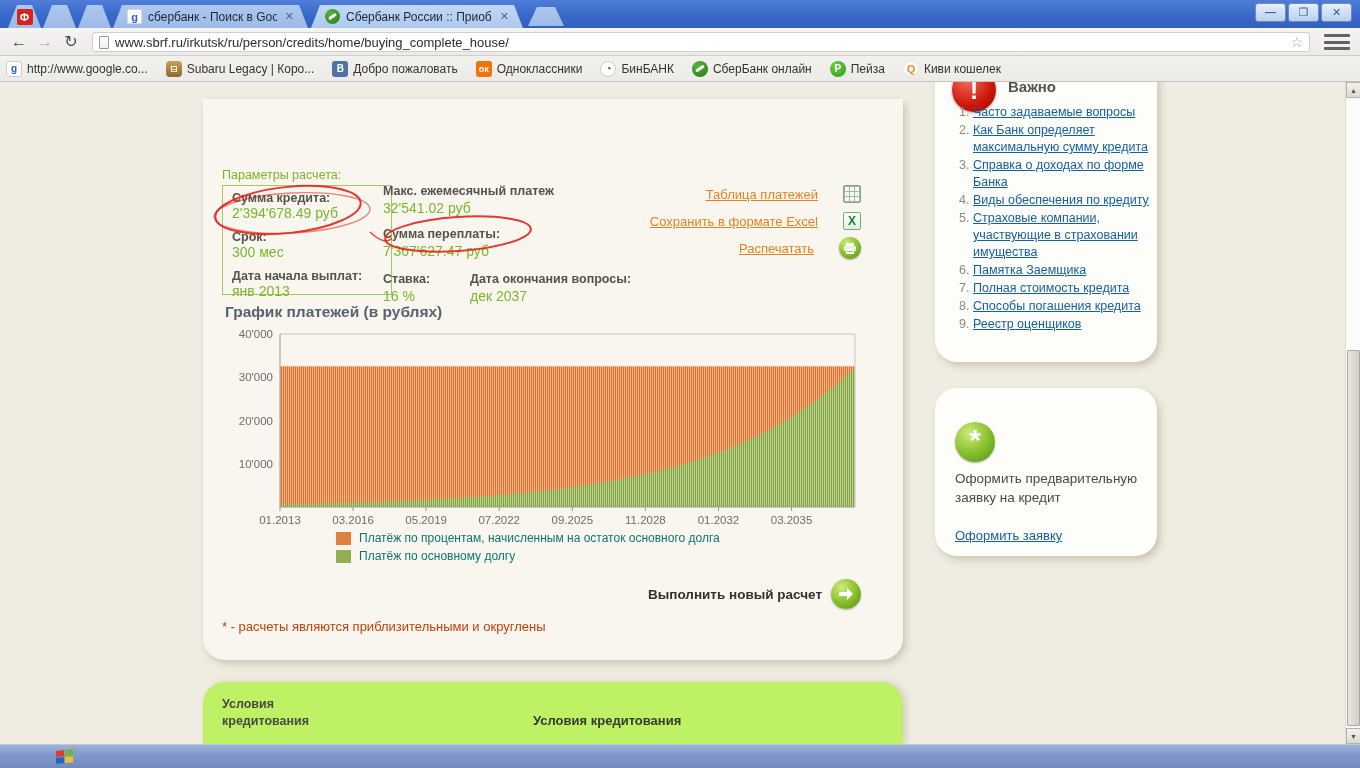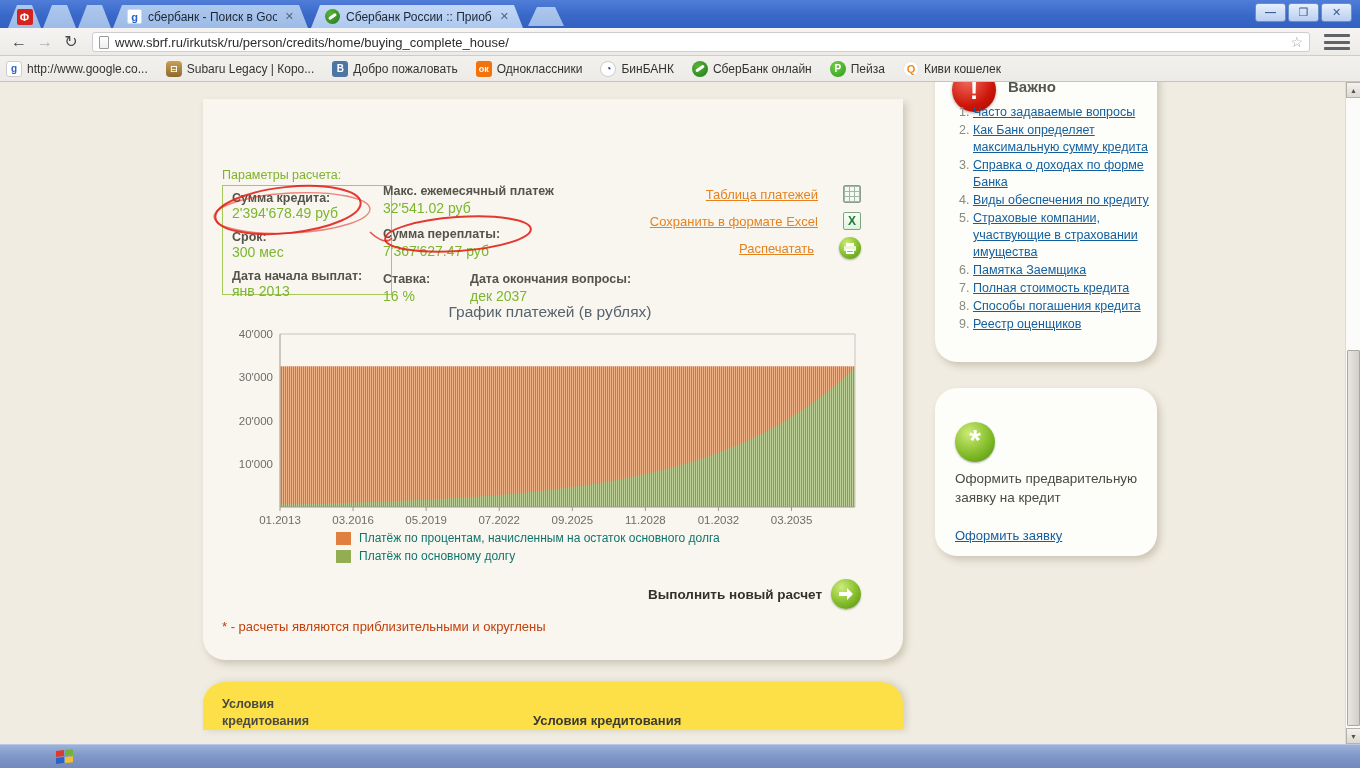--- a/index.html
+++ b/index.html
@@ -53,29 +53,29 @@
 #param-box .pvalue{margin-bottom:9px}
 .midl{position:absolute;left:180px}
 .actrow{position:absolute;display:flex;align-items:center;gap:25px}
 .alink{font-size:13px;color:#e5821f;text-decoration:underline}
 .icon17{width:18px;height:18px;flex:0 0 auto}
 .tableicon{background:
  linear-gradient(#fff,#fff) , #fff;border:1px solid #8aa08a;border-radius:2px;
  background-image:repeating-linear-gradient(0deg,#9fb89f 0 1px,transparent 1px 5px),repeating-linear-gradient(90deg,#9fb89f 0 1px,transparent 1px 5px);background-color:#f4f8f4}
 .excelicon{background:linear-gradient(#f6fff6,#dff2df);border:1px solid #7da57d;border-radius:2px;color:#1e7a34;font-size:12px;font-weight:bold;display:flex;align-items:center;justify-content:center}
 .greenball{border-radius:50%;background:radial-gradient(circle at 35% 28%,#cdec79,#84bc2a 55%,#4f8f10);box-shadow:0 1px 2px rgba(0,0,0,.3);display:flex;align-items:center;justify-content:center;color:#fff}
-#chart-title{position:absolute;left:22px;top:204px;width:650px;text-align:center;font-size:15.5px;font-weight:normal;color:#57636e}
+#chart-title{position:absolute;left:22px;top:204px;width:650px;text-align:left;font-size:15.5px;font-weight:bold;color:#57636e}
 #chart-svg{position:absolute;left:22px;top:229px}
 .tick{font:11.5px "Liberation Sans","DejaVu Sans",sans-serif;fill:#6d6d66}
 .legend-row{position:absolute;left:133px;display:flex;align-items:center;gap:8px;font-size:12px;color:#0f766e}
 .swatch{width:15px;height:13px;flex:0 0 auto}
 #newcalc{position:absolute;right:42px;top:480px;display:flex;align-items:center;gap:9px}
 #newcalc .nclabel{font-size:13.5px;font-weight:bold;color:#32322a}
 #footnote{position:absolute;left:19px;top:520px;font-size:13px;color:#c2410c}
-#bottom-card{position:absolute;left:203px;top:600px;width:700px;height:48px;background:#fde047;border-radius:22px 22px 0 0;box-shadow:3px 0 7px rgba(110,100,70,.22)}
+#bottom-card{position:absolute;left:203px;top:600px;width:700px;height:62px;background:#bef264;border-radius:22px 22px 0 0;box-shadow:3px 0 7px rgba(110,100,70,.22)}
 #bc-left{position:absolute;left:19px;top:14px;width:110px;font-size:12.5px;font-weight:bold;color:#4a4a42;line-height:1.35}
 #bc-center{position:absolute;left:330px;top:31px;font-size:13px;font-weight:bold;color:#3a3a32}
 
 .side-card{position:absolute;left:935px;width:222px;background:#fdfdfa;border-radius:22px;box-shadow:3px 4px 7px rgba(110,100,70,.28)}
 #side1{top:-40px;height:320px}
 #imp-icon{position:absolute;left:17px;top:26px;width:44px;height:44px;border-radius:50%;background:radial-gradient(circle at 35% 28%,#f26a5e,#cc1508 60%,#9c0b02);box-shadow:0 1px 3px rgba(0,0,0,.35);color:#fff;font-size:26px;font-weight:bold;display:flex;align-items:center;justify-content:center}
 #imp-title{position:absolute;left:73px;top:36px;font-size:15px;font-weight:bold;color:#56564e}
 #imp-list{position:absolute;left:38px;top:62px;width:178px;font-size:12.5px;line-height:1.36;color:#8a8a80}
 #imp-list li{margin-bottom:1px}
 #imp-list a{color:#145f9e;text-decoration:underline}

